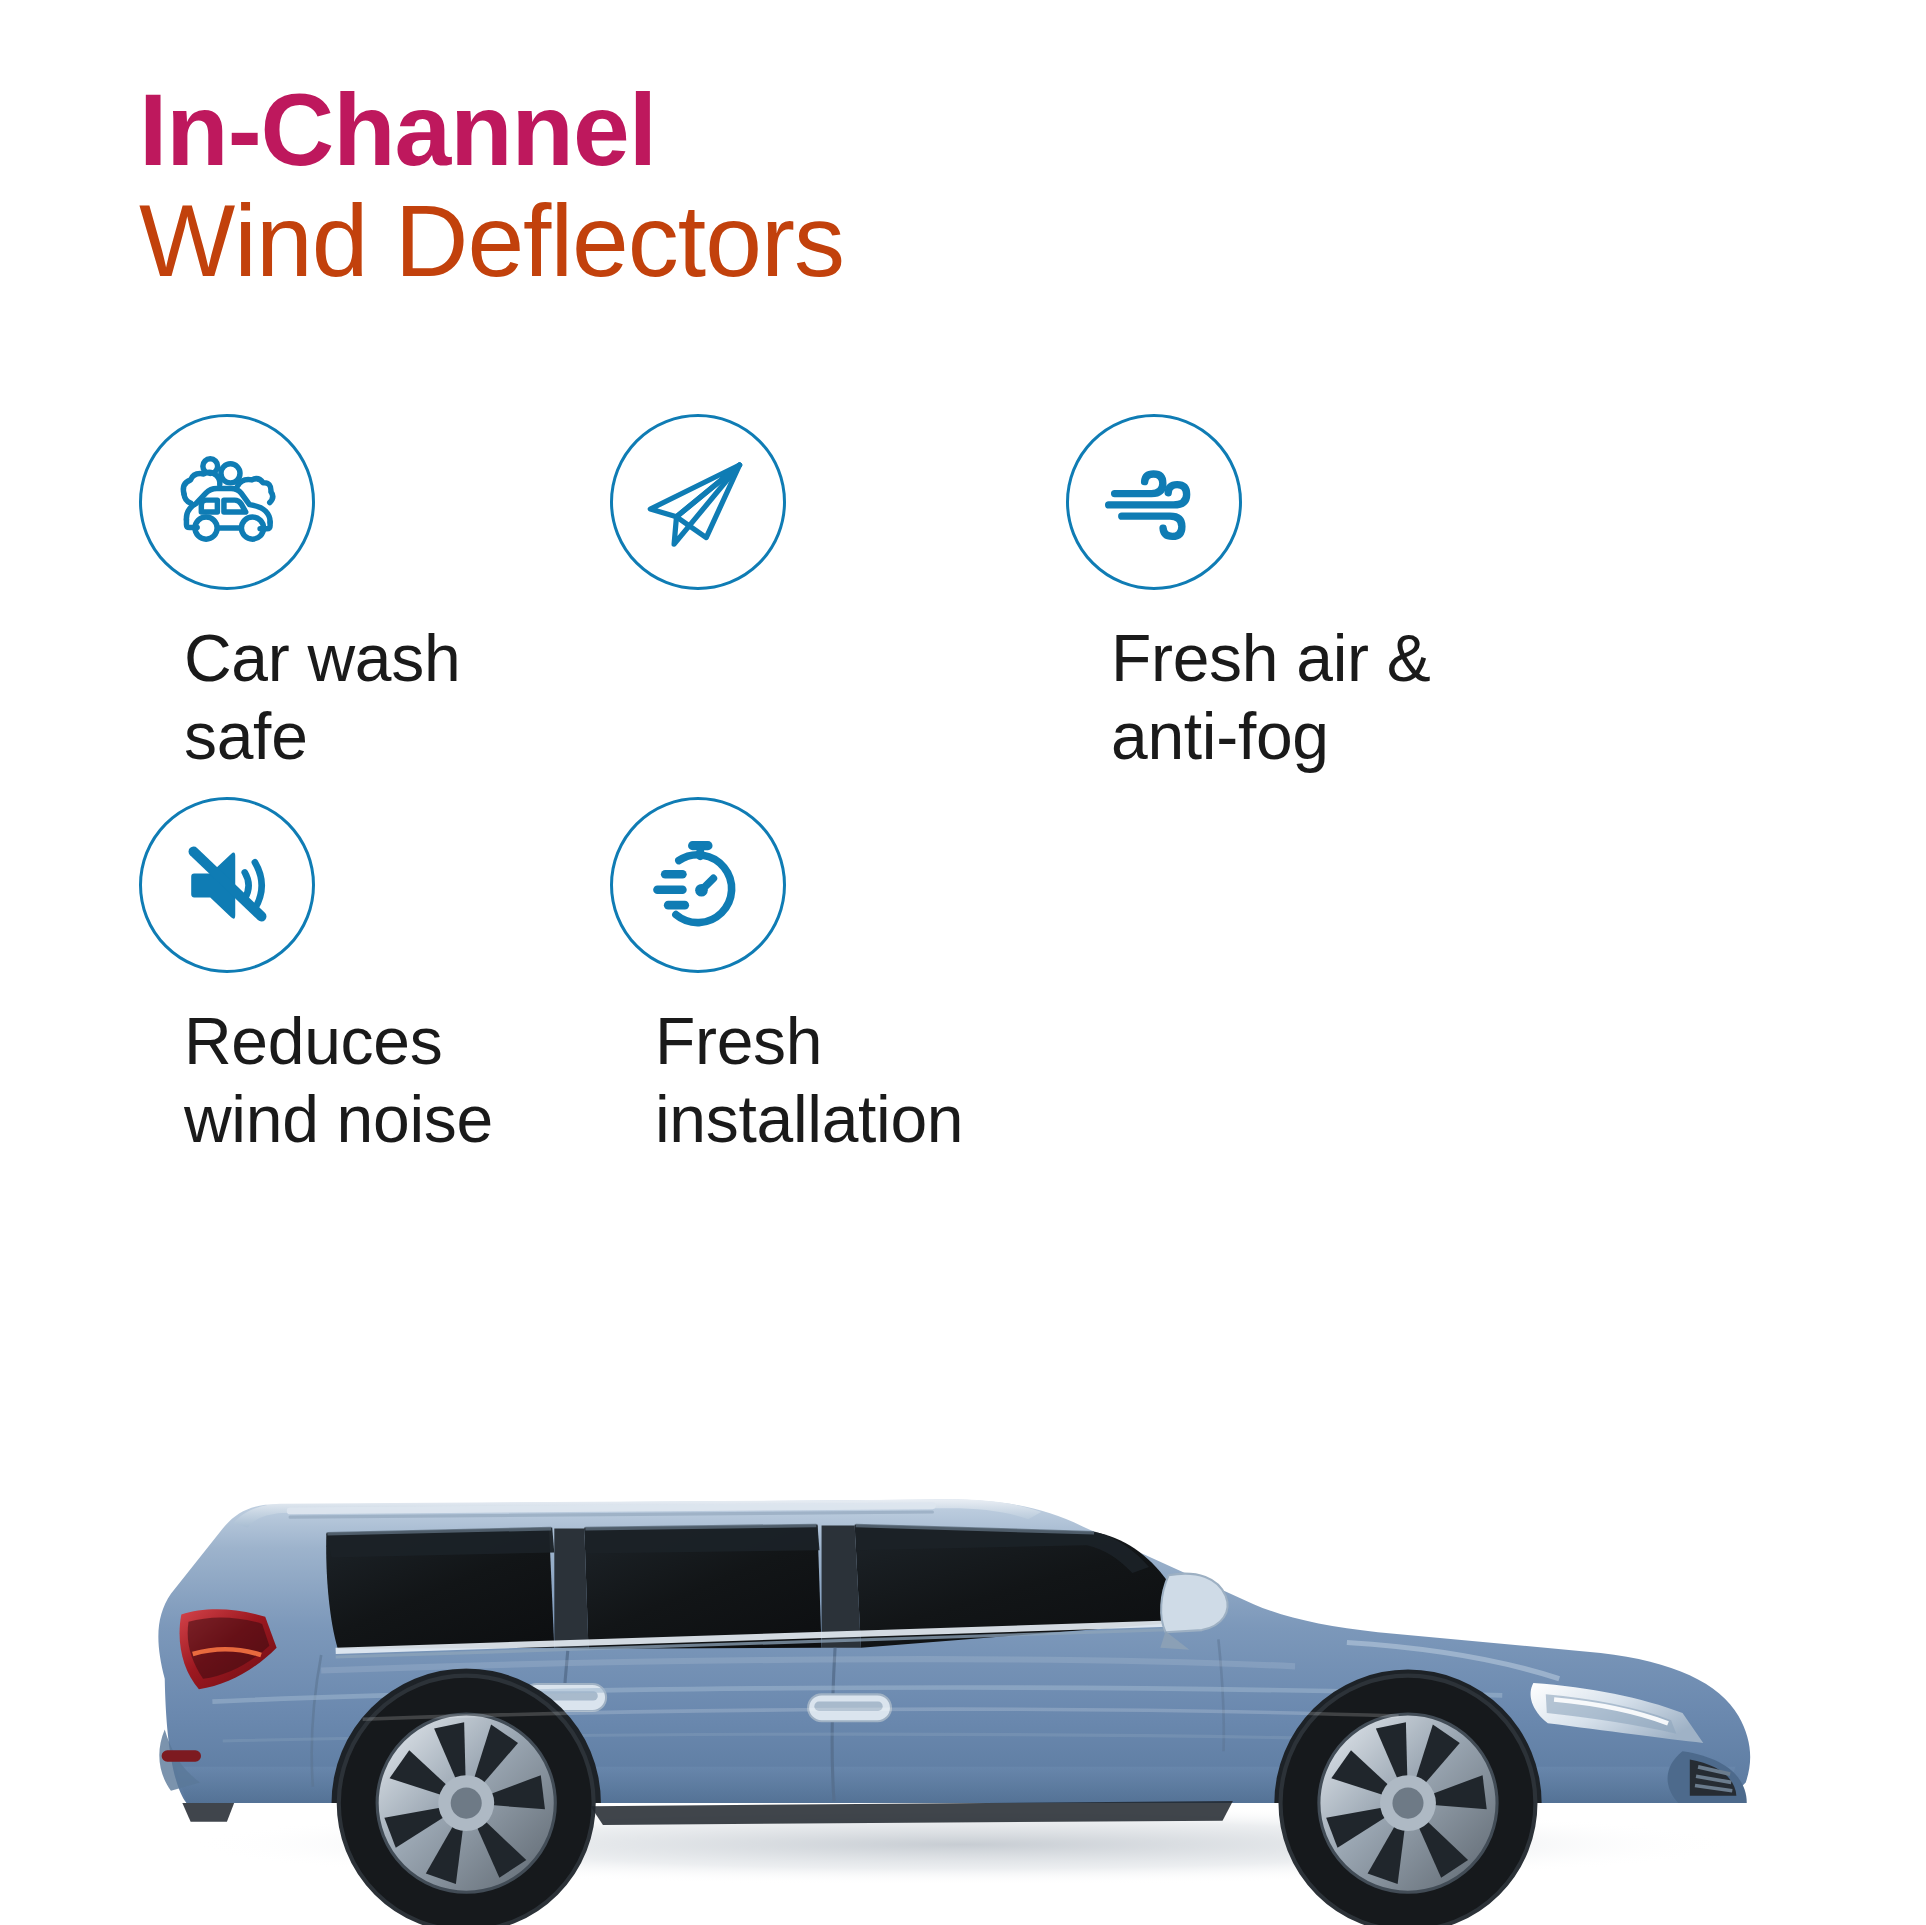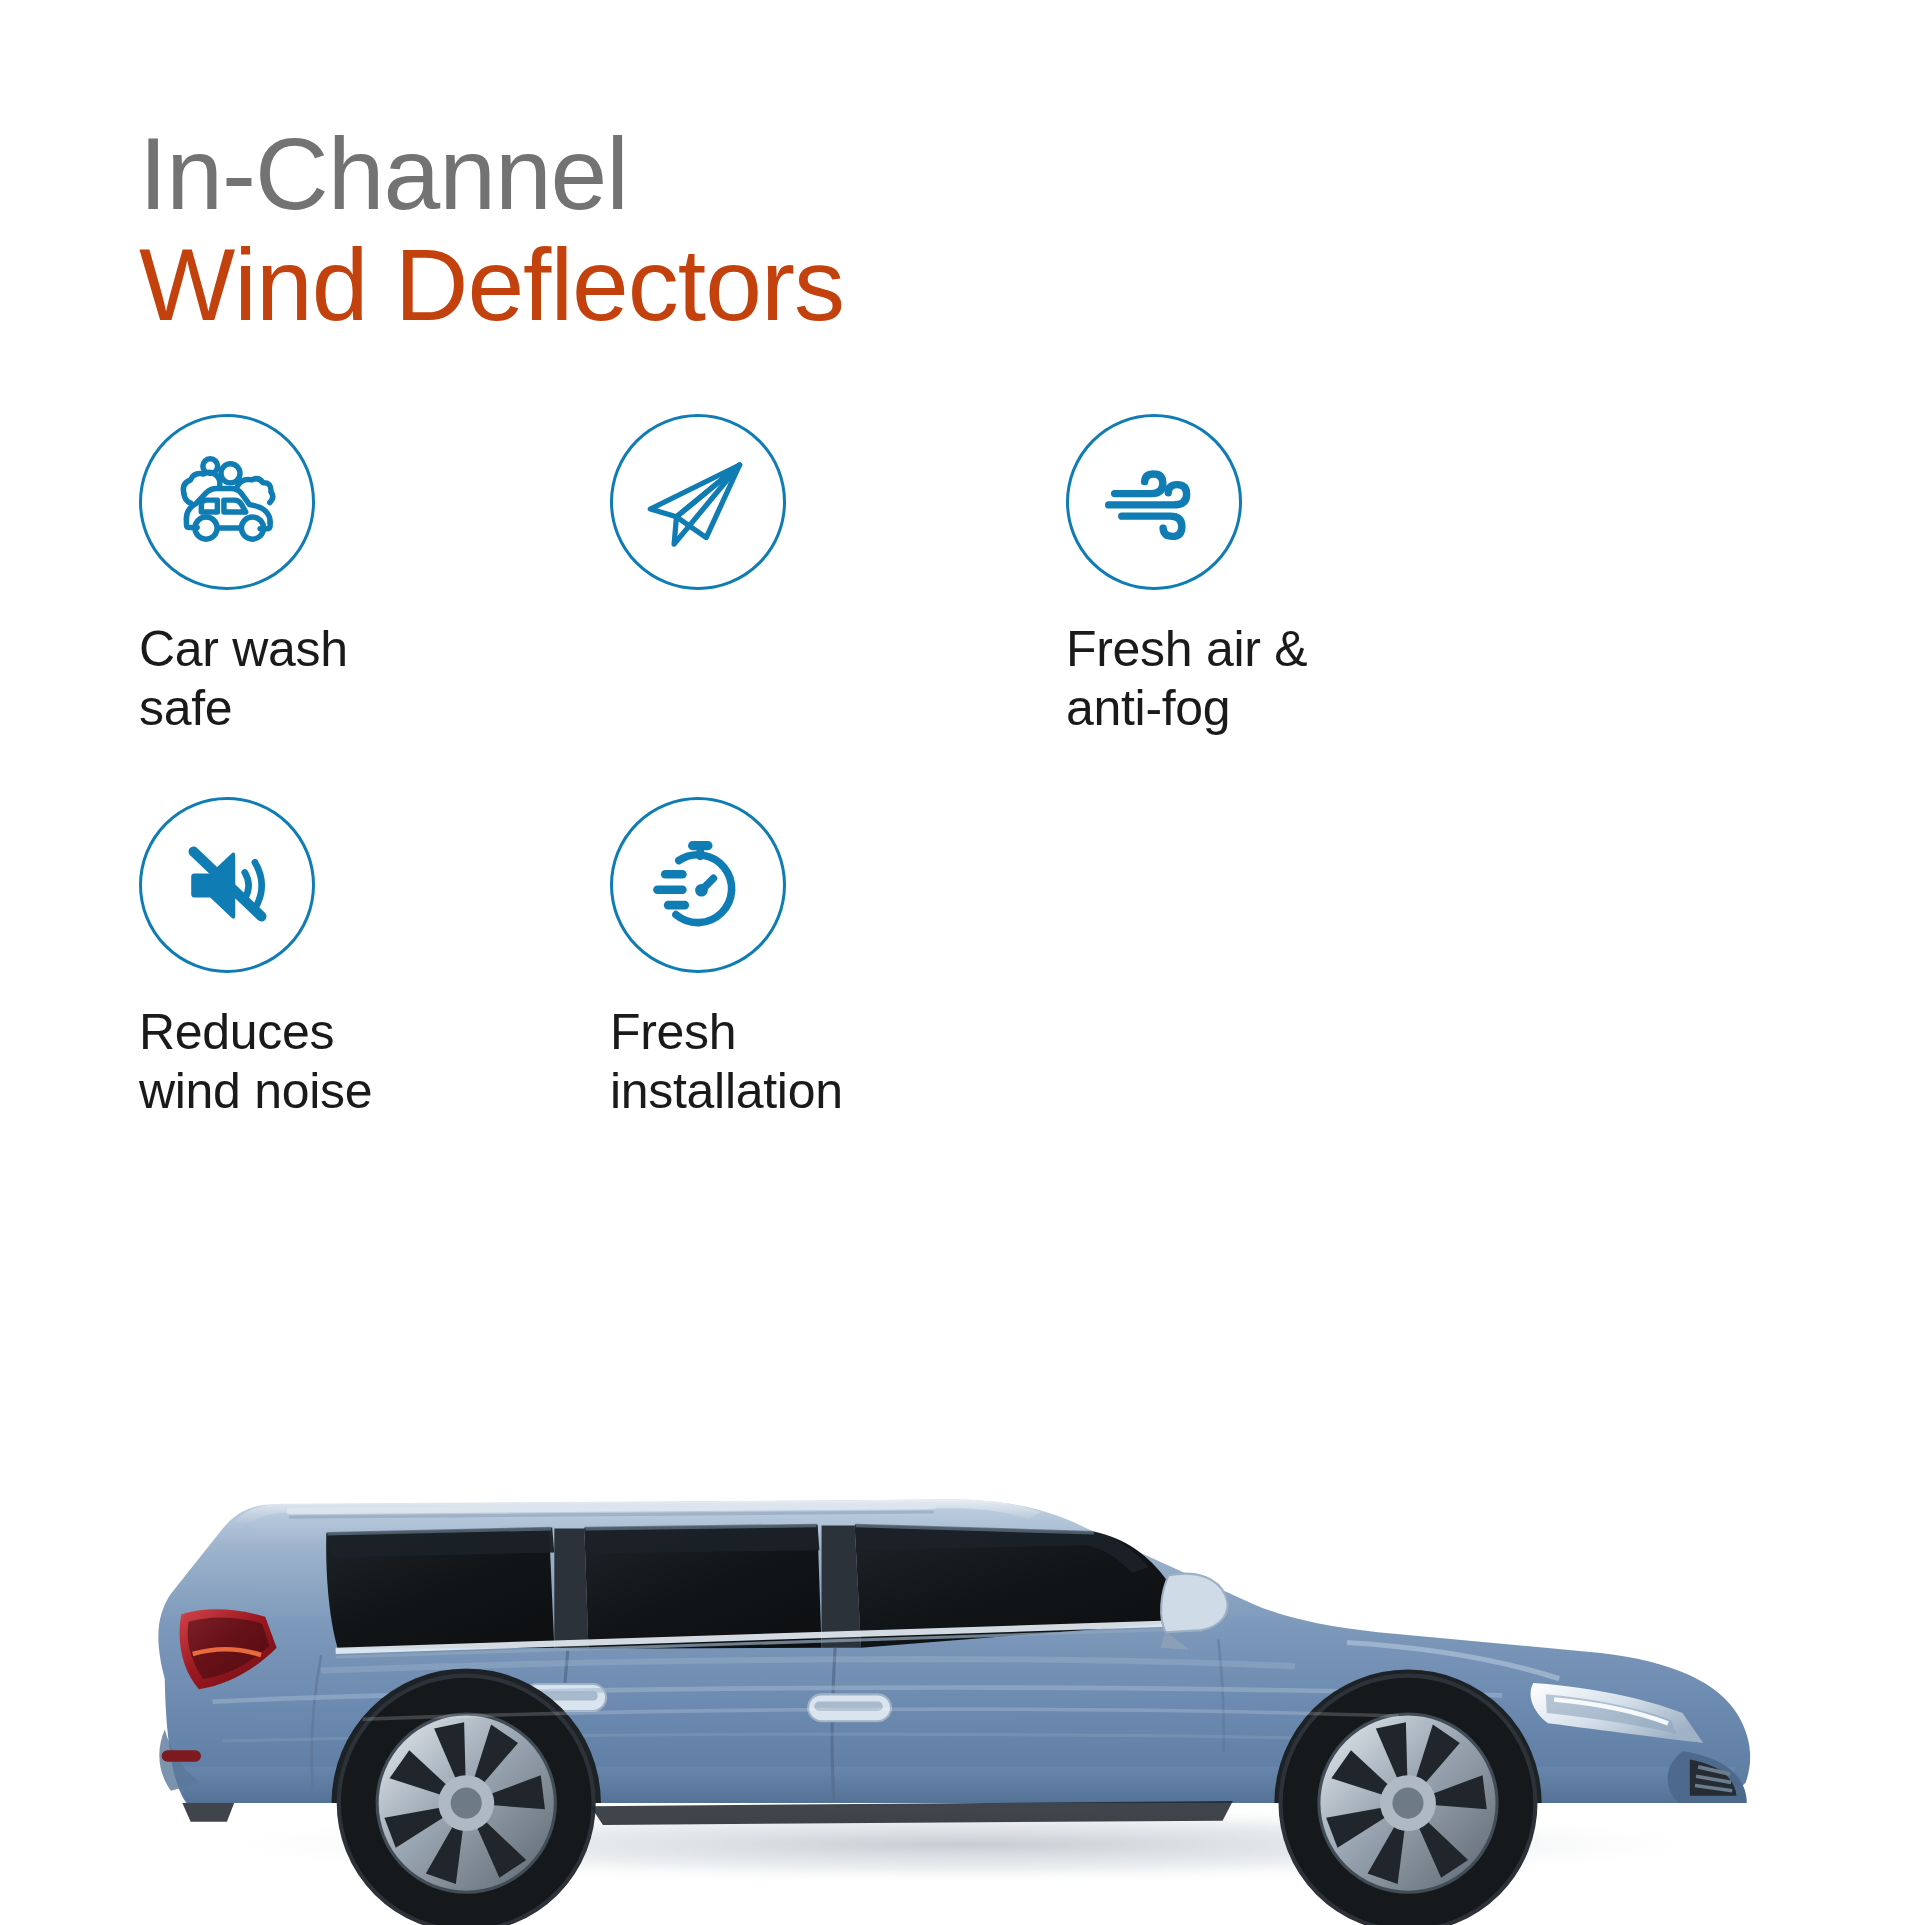--- a/index.html
+++ b/index.html
@@ -21,27 +21,26 @@
 
   
   .headline {
     position: absolute;
     left: 139px;
     top: 78px;
     width: 1347px;
   }
   .headline-line1 {
     display: block;
-    color: #737373;
+    color: #be185d;
     font-size: 102px;
     line-height: 1.02;
-    font-weight: 400;
+    font-weight: 700;
     letter-spacing: -1px;
     white-space: nowrap;
-    margin-top: 44px;
   }
   .headline-line2 {
     display: block;
     color: #c2410c;
     font-size: 102px;
     line-height: 1.06;
     font-weight: 300;
     letter-spacing: -1px;
     white-space: nowrap;
     margin-top: 5.2px;
@@ -69,26 +68,27 @@
     border-radius: 50%;
     display: flex;
     align-items: center;
     justify-content: center;
     background: #ffffff;
   }
   .icon-circle svg { display: block; }
 
   .feature-label {
     margin-top: 30px;
-    font-size: 50px;
+    font-size: 66px;
     line-height: 1.18;
     color: #1a1a1a;
     font-weight: 300;
     letter-spacing: -0.3px;
     white-space: pre-line;
+    margin-left: 45px;
   }
 
   
   .car-stage {
     position: absolute;
     left: 0px;
     top: 1285px;
     width: 1926px;
     height: 641px;
     overflow: hidden;

